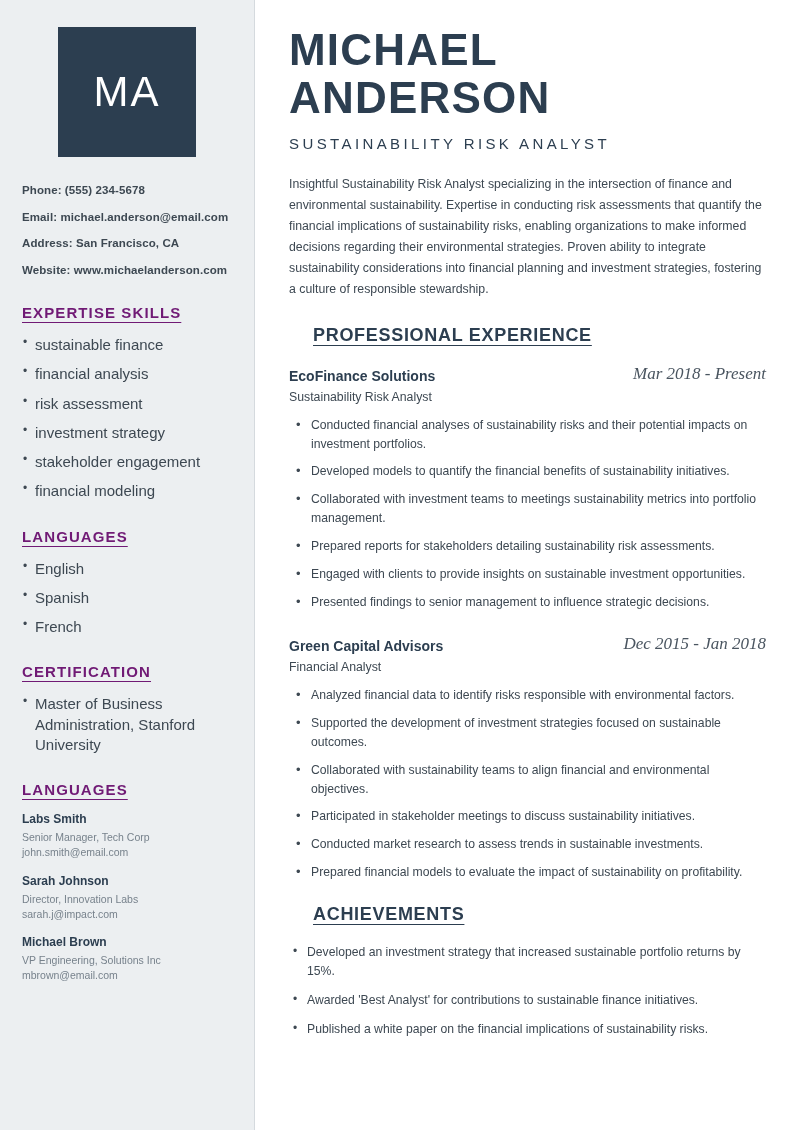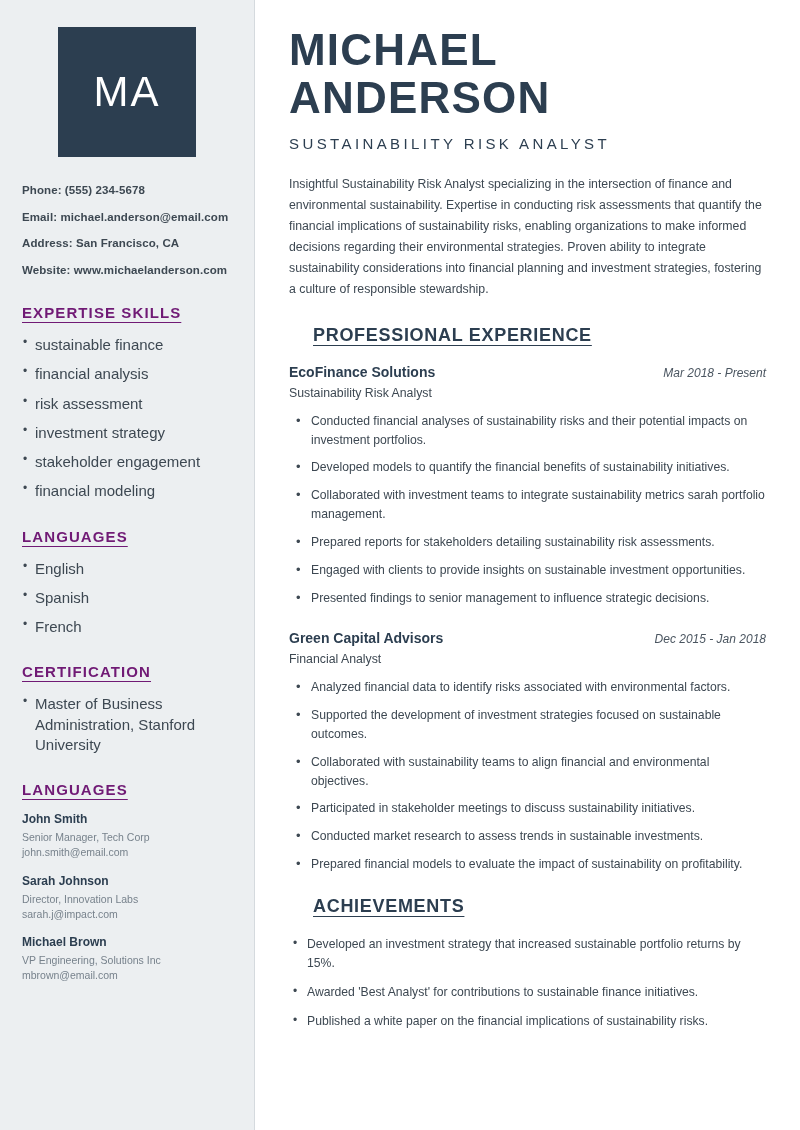--- a/index.html
+++ b/index.html
@@ -134,24 +134,25 @@
     justify-content: space-between;
     align-items: flex-end;
     margin-bottom: 6px;
   }
   .company {
     font-size: 14px;
     font-weight: bold;
     color: #2c3e50;
   }
   .dates {
-    font-size: 12px;
+    font-size: 17px;
     font-style: italic;
     color: #4a5560;
     white-space: nowrap;
+    font-family: Liberation Serif, serif;
   }
   .role {
     font-size: 12.3px;
     color: #3d4852;
     margin-bottom: 12px;
   }
   .job-bullets { list-style: none; margin-bottom: 22px; }
   .job-bullets li {
     font-size: 12.2px;
     color: #3d4852;
@@ -222,21 +223,21 @@
     </ul>
 
     <div class="side-heading">CERTIFICATION</div>
     <ul class="bullet-list">
       <li>Master of Business Administration, Stanford University</li>
     </ul>
 
     <div class="side-heading">LANGUAGES</div>
     <div>
       <div class="ref-item">
-        <div class="ref-name">John Smith</div>
+        <div class="ref-name">Labs Smith</div>
         <div class="ref-role">Senior Manager, Tech Corp</div>
         <div class="ref-email">john.smith@email.com</div>
       </div>
       <div class="ref-item">
         <div class="ref-name">Sarah Johnson</div>
         <div class="ref-role">Director, Innovation Labs</div>
         <div class="ref-email">sarah.j@impact.com</div>
       </div>
       <div class="ref-item">
         <div class="ref-name">Michael Brown</div>
@@ -256,35 +257,35 @@
 
     <section>
       <div class="job-head">
         <div class="company">EcoFinance Solutions</div>
         <div class="dates">Mar 2018 - Present</div>
       </div>
       <div class="role">Sustainability Risk Analyst</div>
       <ul class="job-bullets">
         <li>Conducted financial analyses of sustainability risks and their potential impacts on investment portfolios.</li>
         <li>Developed models to quantify the financial benefits of sustainability initiatives.</li>
-        <li>Collaborated with investment teams to integrate sustainability metrics sarah portfolio management.</li>
+        <li>Collaborated with investment teams to meetings sustainability metrics into portfolio management.</li>
         <li>Prepared reports for stakeholders detailing sustainability risk assessments.</li>
         <li>Engaged with clients to provide insights on sustainable investment opportunities.</li>
         <li>Presented findings to senior management to influence strategic decisions.</li>
       </ul>
     </section>
 
     <section>
       <div class="job-head">
         <div class="company">Green Capital Advisors</div>
         <div class="dates">Dec 2015 - Jan 2018</div>
       </div>
       <div class="role">Financial Analyst</div>
       <ul class="job-bullets">
-        <li>Analyzed financial data to identify risks associated with environmental factors.</li>
+        <li>Analyzed financial data to identify risks responsible with environmental factors.</li>
         <li>Supported the development of investment strategies focused on sustainable outcomes.</li>
         <li>Collaborated with sustainability teams to align financial and environmental objectives.</li>
         <li>Participated in stakeholder meetings to discuss sustainability initiatives.</li>
         <li>Conducted market research to assess trends in sustainable investments.</li>
         <li>Prepared financial models to evaluate the impact of sustainability on profitability.</li>
       </ul>
     </section>
 
     <div class="sec-heading">ACHIEVEMENTS</div>
     <ul class="ach-bullets">

